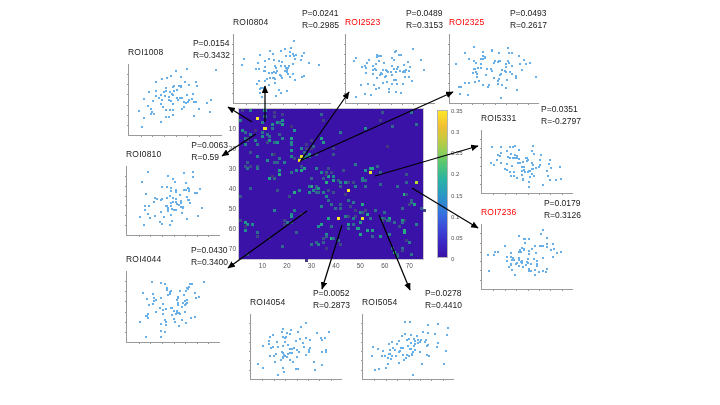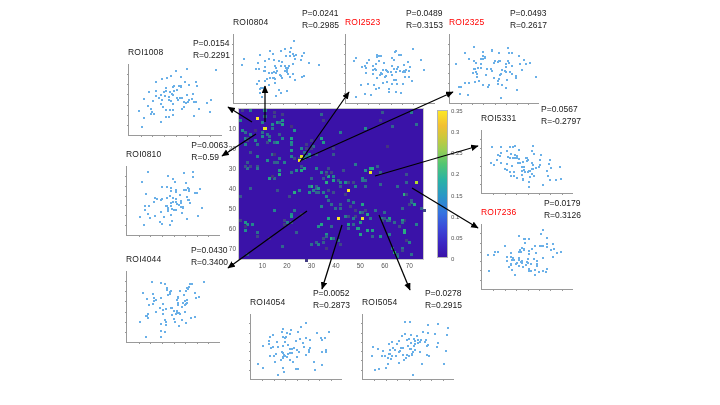--- a/index.html
+++ b/index.html
@@ -131,21 +131,21 @@
 </head>
 <body>
 
 <div id="figure">
 
   <div class="panel" id="p-roi1008" style="left:128px;top:38px;width:102px;">
     <div class="panel-head">
       <div class="roi-label">ROI1008</div>
       <div class="stats">
         <div>P=0.0154</div>
-        <div>R=0.2291</div>
+        <div>R=0.3432</div>
       </div>
     </div>
     <div class="plotbox" style="width:94px;height:72px;">
         <div class="pt" style="left: 57.5751px; top: 36.7958px;"></div>
         <div class="pt" style="left: 50.7107px; top: 11.9499px;"></div>
         <div class="pt" style="left: 35.6926px; top: 51.8157px;"></div>
         <div class="pt" style="left: 39.6016px; top: 45.2933px;"></div>
         <div class="pt" style="left: 66.4458px; top: 37.4676px;"></div>
         <div class="pt" style="left: 47.4275px; top: 33.1933px;"></div>
         <div class="pt" style="left: 55.0964px; top: 16.9071px;"></div>
@@ -542,21 +542,21 @@
         <div class="ticky" style="top: 39.4286px;"></div>
         <div class="ticky" style="top: 49.2857px;"></div>
         <div class="ticky" style="top: 59.1429px;"></div>
       </div>
   </div>
 
   <div class="panel" id="p-roi5331" style="left:481px;top:104px;width:100px;">
     <div class="panel-head">
       <div class="roi-label">ROI5331</div>
       <div class="stats">
-        <div>P=0.0567</div>
+        <div>P=0.0351</div>
         <div>R=-0.2797</div>
       </div>
     </div>
     <div class="plotbox" style="width:92px;height:64px;">
         <div class="pt" style="left: 10.7173px; top: 34.2001px;"></div>
         <div class="pt" style="left: 46.2448px; top: 50.5265px;"></div>
         <div class="pt" style="left: 9.02056px; top: 16.2177px;"></div>
         <div class="pt" style="left: 49.2749px; top: 20.1961px;"></div>
         <div class="pt" style="left: 30.8439px; top: 40.8239px;"></div>
         <div class="pt" style="left: 28.1355px; top: 44.8728px;"></div>
@@ -1058,21 +1058,21 @@
         <div class="ticky" style="top: 46.4286px;"></div>
         <div class="ticky" style="top: 55.7143px;"></div>
       </div>
   </div>
 
   <div class="panel" id="p-roi5054" style="left:362px;top:288px;width:100px;">
     <div class="panel-head">
       <div class="roi-label">ROI5054</div>
       <div class="stats">
         <div>P=0.0278</div>
-        <div>R=0.2915</div>
+        <div>R=0.4410</div>
       </div>
     </div>
     <div class="plotbox" style="width:92px;height:66px;">
         <div class="pt" style="left: 25.4657px; top: 29.0073px;"></div>
         <div class="pt" style="left: 56.453px; top: 36.7211px;"></div>
         <div class="pt" style="left: 57.7523px; top: 48.6308px;"></div>
         <div class="pt" style="left: 51.3611px; top: 26.0927px;"></div>
         <div class="pt" style="left: 82.0923px; top: 35.7881px;"></div>
         <div class="pt" style="left: 35.2642px; top: 48.4594px;"></div>
         <div class="pt" style="left: 62.8434px; top: 40.1664px;"></div>

